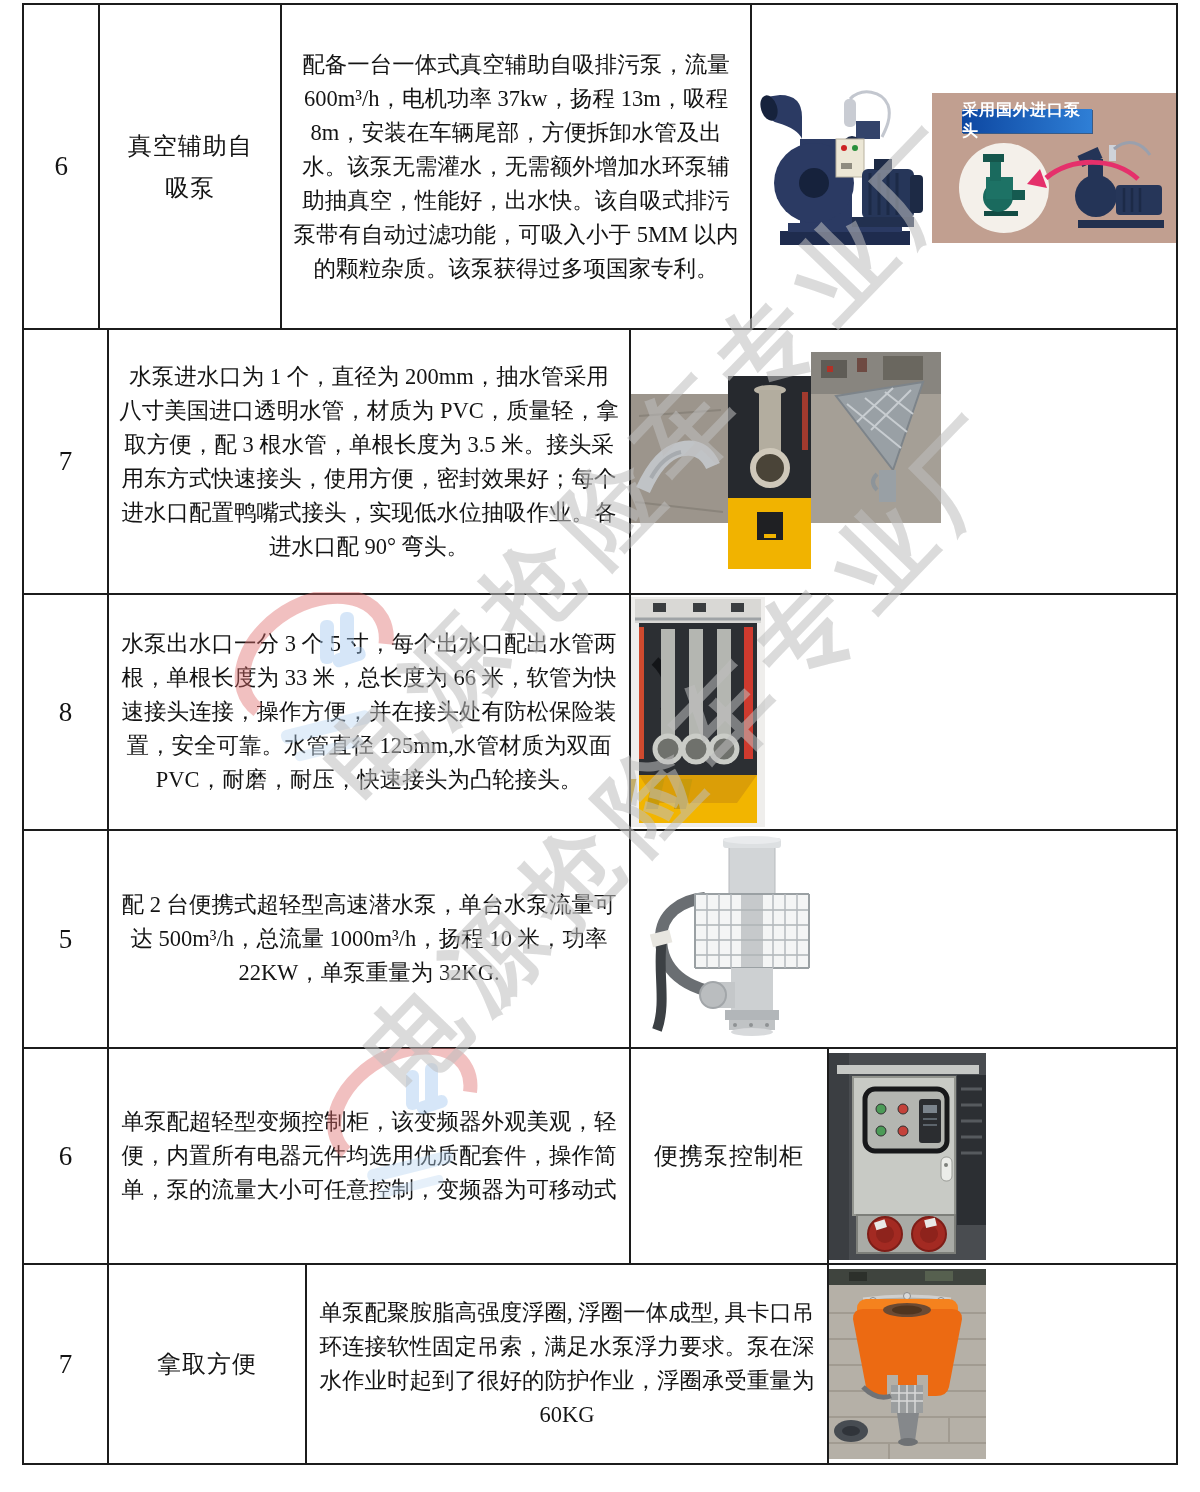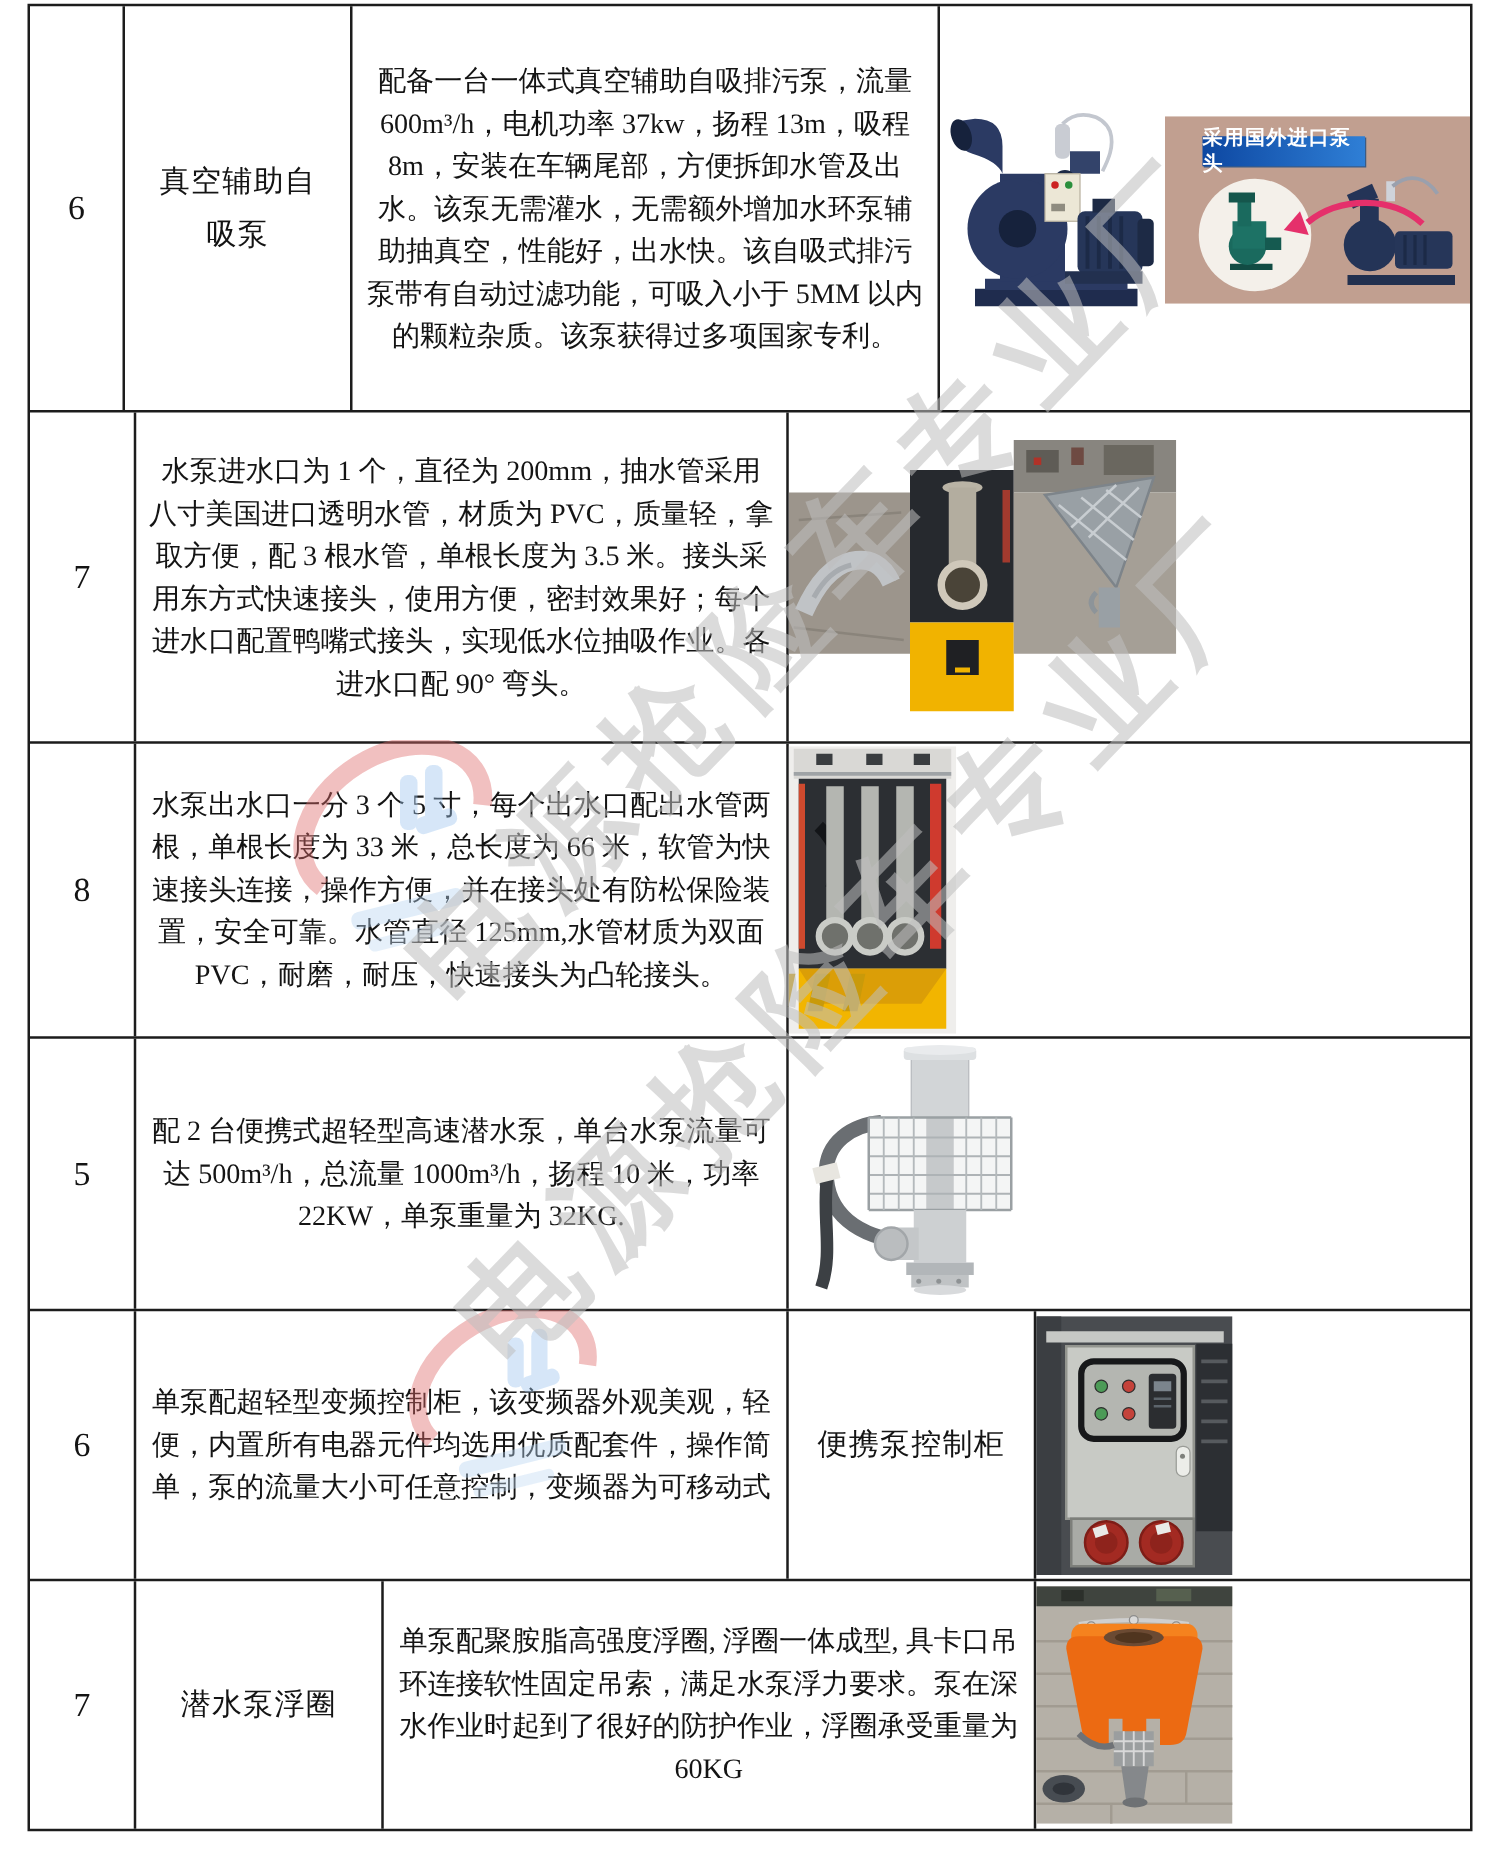--- a/index.html
+++ b/index.html
@@ -237,21 +237,21 @@
           <rect x="46" y="168" width="11" height="8" fill="#e9e9e7" transform="rotate(-18 51 172)"></rect>
           <circle cx="100" cy="181" r="17" fill="#a32a22" stroke="#7e1d17" stroke-width="2"></circle>
           <circle cx="100" cy="181" r="9" fill="#8e231c"></circle>
           <rect x="96" y="166" width="11" height="8" fill="#e9e9e7" transform="rotate(-14 101 170)"></rect>
         </svg>
       </div>
     </div>
 
     <div class="row r6">
       <div class="cell c-no">7</div>
-      <div class="cell c-name">潜水泵浮圈</div>
+      <div class="cell c-name">拿取方便</div>
       <div class="cell c-desc">单泵配聚胺脂高强度浮圈, 浮圈一体成型, 具卡口吊环连接软性固定吊索，满足水泵浮力要求。泵在深水作业时起到了很好的防护作业，浮圈承受重量为 60KG</div>
       <div class="cell c-img">
         <svg width="157" height="190" viewBox="0 0 157 190">
           <rect x="0" y="0" width="157" height="190" fill="#b5b0a7"></rect>
           <rect x="0" y="0" width="157" height="16" fill="#3f443e"></rect>
           <rect x="96" y="2" width="28" height="10" fill="#56604f"></rect>
           <rect x="20" y="3" width="18" height="9" fill="#2c302b"></rect>
           <line x1="0" y1="44" x2="157" y2="44" stroke="#a19b91" stroke-width="2"></line>
           <line x1="0" y1="70" x2="157" y2="70" stroke="#a19b91" stroke-width="2"></line>
           <line x1="0" y1="96" x2="157" y2="96" stroke="#a19b91" stroke-width="2"></line>

